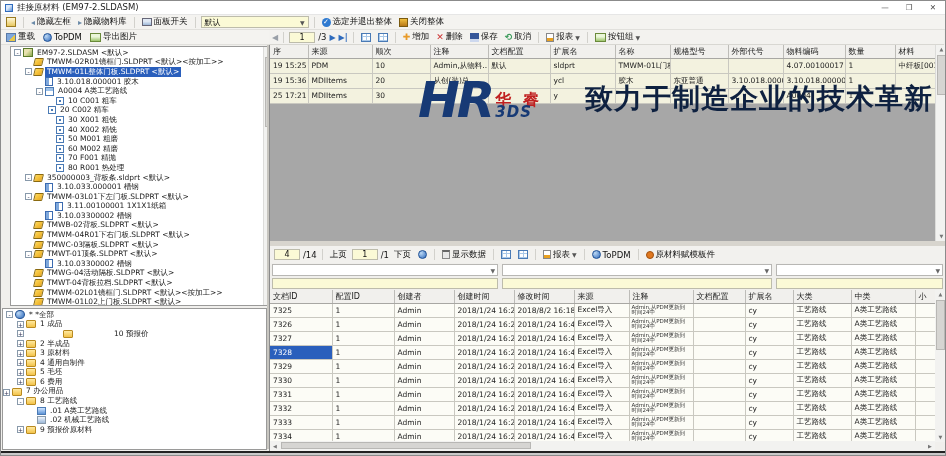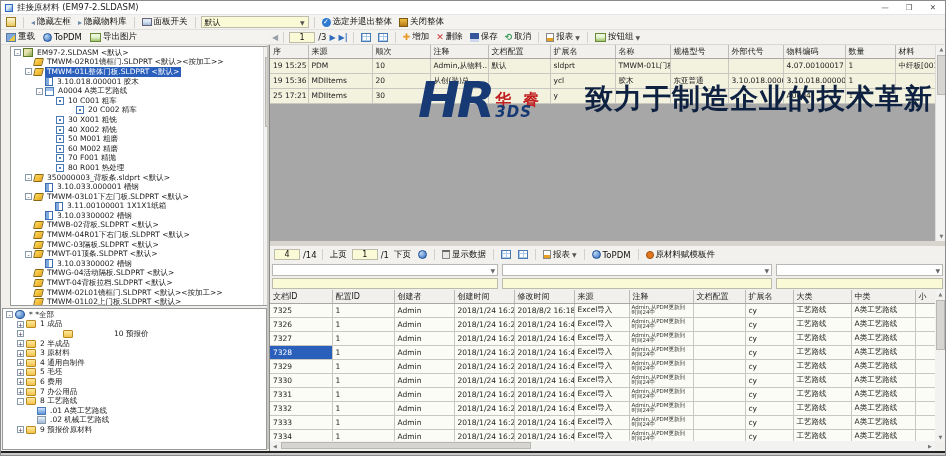--- a/index.html
+++ b/index.html
@@ -245,21 +245,21 @@
         <div class="tree-row" style="padding-left: 25px;">
           <span class="expander">-</span>
           <span class="ticon i-route"></span>
           <span class="tlabel">A0004 A类工艺路线</span>
         </div>
         <div class="tree-row" style="padding-left: 36px;">
           <span class="exsp"></span>
           <span class="ticon i-op"></span>
           <span class="tlabel">10 C001 粗车</span>
         </div>
-        <div class="tree-row" style="padding-left: 56px;">
+        <div class="tree-row" style="padding-left: 28px;">
           <span class="exsp"></span>
           <span class="ticon i-op"></span>
           <span class="tlabel">20 C002 精车</span>
         </div>
         <div class="tree-row" style="padding-left: 36px;">
           <span class="exsp"></span>
           <span class="ticon i-op"></span>
           <span class="tlabel">30 X001 粗铣</span>
         </div>
         <div class="tree-row" style="padding-left: 36px;">
@@ -400,21 +400,21 @@
         <div class="tree-row" style="padding-left: 14px;">
           <span class="expander">+</span>
           <span class="ticon i-folder"></span>
           <span class="tlabel">5 毛坯</span>
         </div>
         <div class="tree-row" style="padding-left: 14px;">
           <span class="expander">+</span>
           <span class="ticon i-folder"></span>
           <span class="tlabel">6 费用</span>
         </div>
-        <div class="tree-row" style="padding-left: 14px;">
+        <div class="tree-row" style="padding-left: 0; align-items: flex-end;">
           <span class="expander">+</span>
           <span class="ticon i-folder"></span>
           <span class="tlabel">7 办公用品</span>
         </div>
         <div class="tree-row" style="padding-left: 14px;">
           <span class="expander">-</span>
           <span class="ticon i-folder"></span>
           <span class="tlabel">8 工艺路线</span>
         </div>
         <div class="tree-row" style="padding-left: 25px;">

